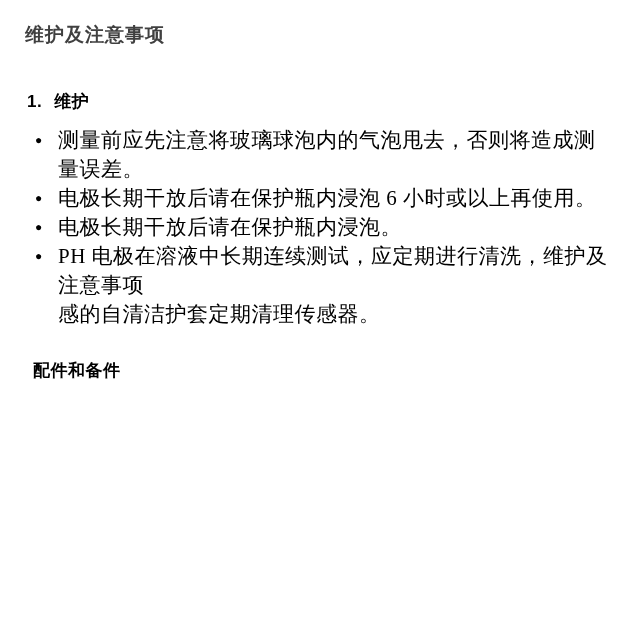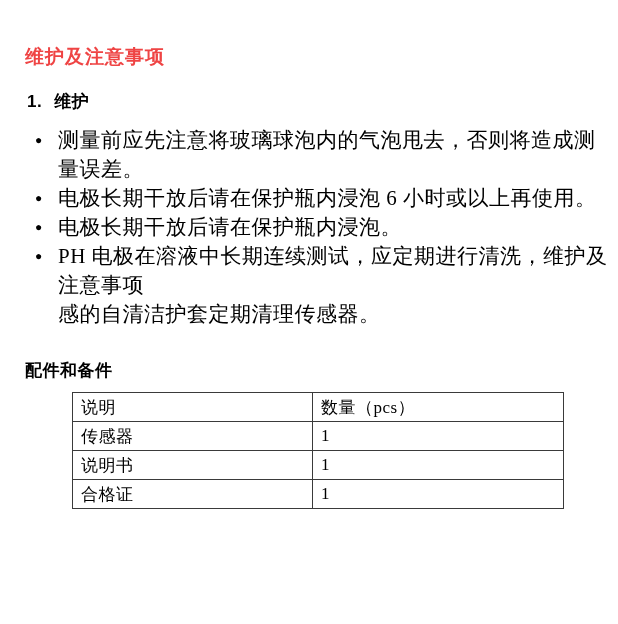--- a/index.html
+++ b/index.html
@@ -13,26 +13,26 @@
   }
   .page {
     position: relative;
     width: 618px;
     height: 624px;
     background: #ffffff;
   }
   .doc-title {
     position: absolute;
     left: 25px;
-    top: 44px;
+    top: 22px;
     font-family: "Liberation Sans", "DejaVu Sans", sans-serif;
     font-weight: 700;
     font-size: 19px;
     letter-spacing: 1px;
-    color: #ef4444;
+    color: #404040;
   }
   .section-heading {
     position: absolute;
     left: 27px;
     top: 90px;
     font-family: "Liberation Sans", "DejaVu Sans", sans-serif;
     font-weight: 700;
     font-size: 17px;
     letter-spacing: 0.5px;
     display: flex;
@@ -59,21 +59,21 @@
   }
   .bullet-list .bullet-text {
     width: 552px;
     font-size: 21px;
     line-height: 29px;
     letter-spacing: 0.5px;
     white-space: pre-line;
   }
   .acc-heading {
     position: absolute;
-    left: 25px;
+    left: 33px;
     top: 359px;
     font-family: "Liberation Sans", "DejaVu Sans", sans-serif;
     font-weight: 700;
     font-size: 17px;
     letter-spacing: 0.5px;
   }
   table.acc-table {
     position: absolute;
     left: 72px;
     top: 392px;
@@ -120,38 +120,14 @@
     </li>
     <li>
       <span class="bullet">●</span>
       <span class="bullet-text">PH 电极在溶液中长期连续测试，应定期进行清洗，维护及注意事项
 感的自清洁护套定期清理传感器。</span>
     </li>
   </ul>
 
   <h2 class="acc-heading">配件和备件</h2>
 
-  <table class="acc-table">
-    <colgroup>
-        <col class="c1">
-        <col class="c2">
-      </colgroup>
-    <tbody>
-      <tr>
-        <td>说明</td>
-        <td>数量（pcs）</td>
-      </tr>
-      <tr>
-        <td>传感器</td>
-        <td>1</td>
-      </tr>
-      <tr>
-        <td>说明书</td>
-        <td>1</td>
-      </tr>
-      <tr>
-        <td>合格证</td>
-        <td>1</td>
-      </tr>
-    </tbody>
-  </table>
 
 </div>
 
 </body></html>

